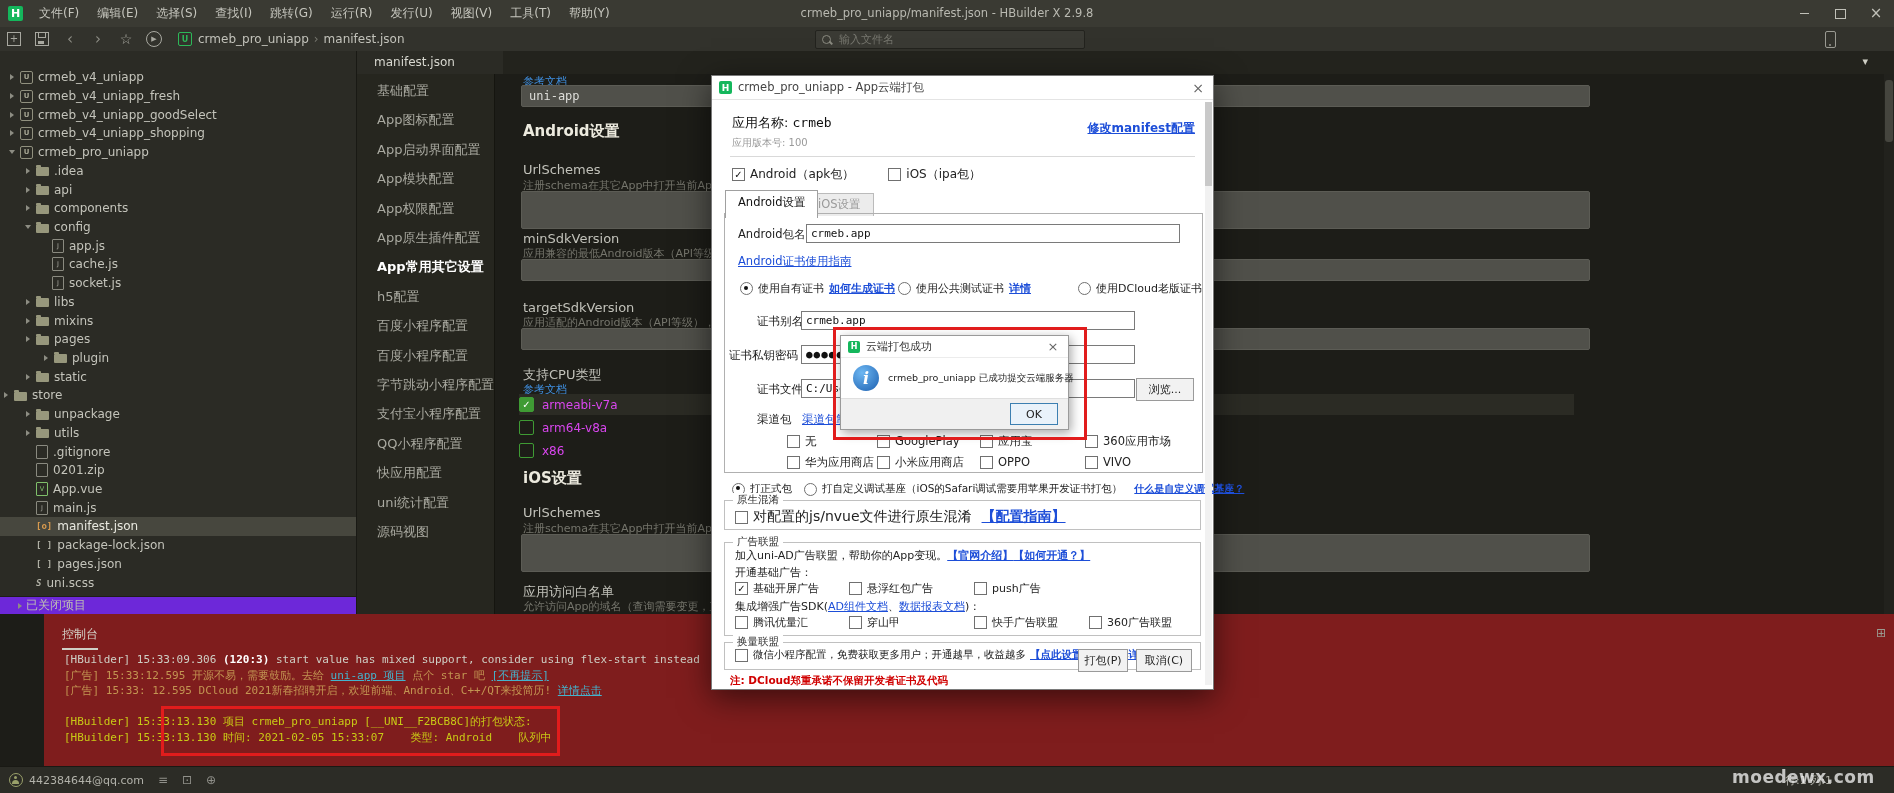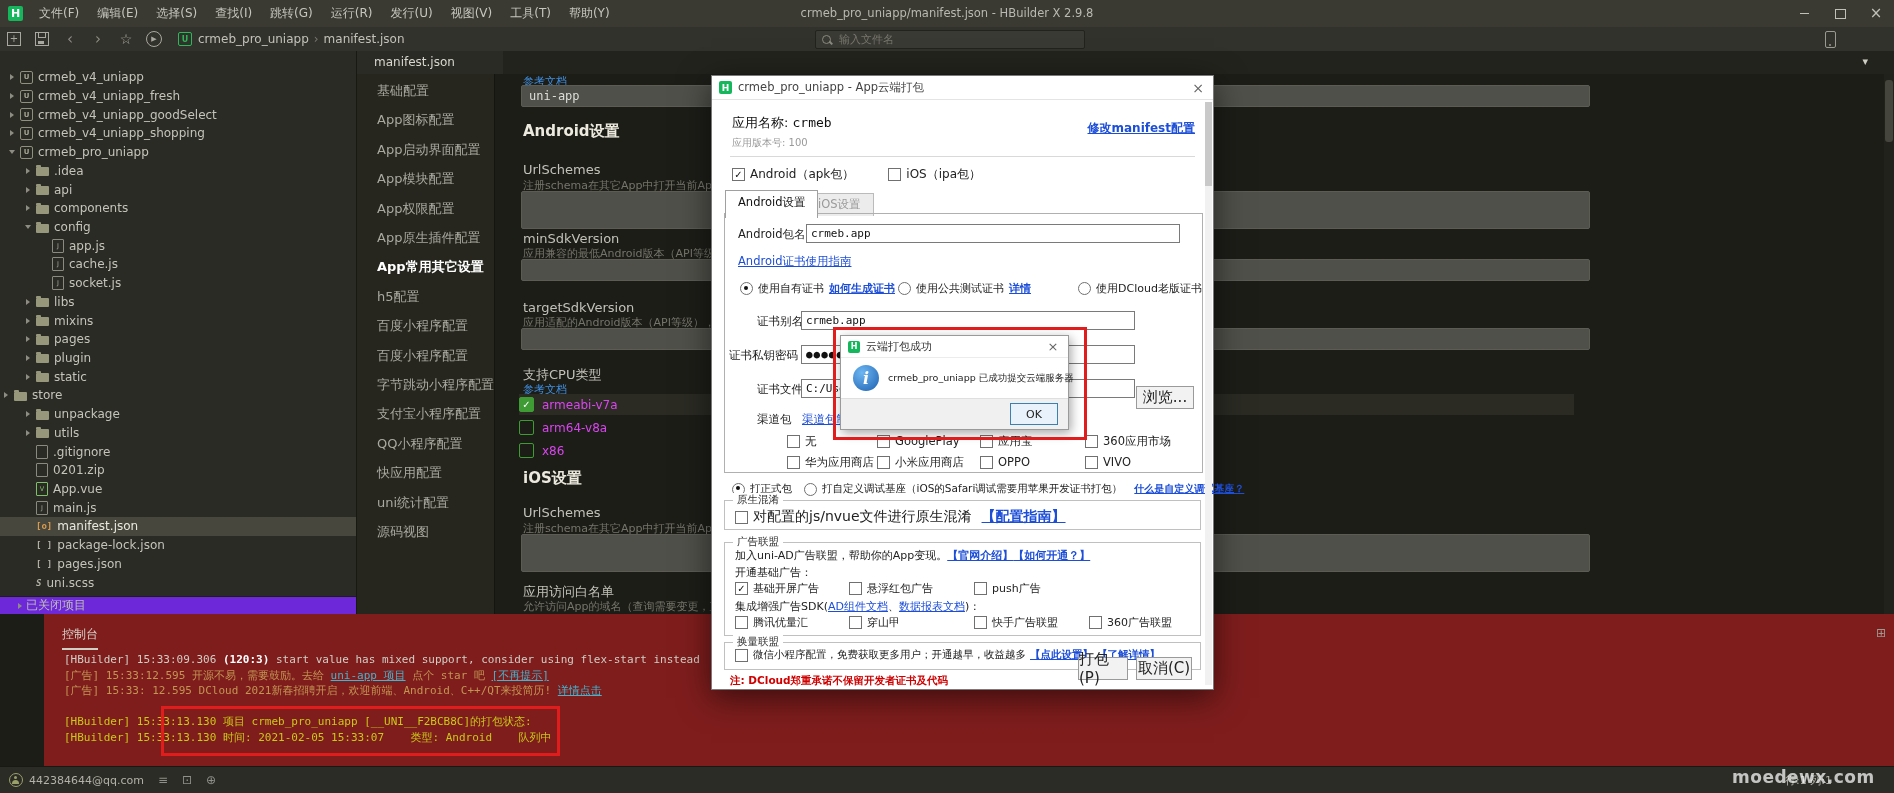--- a/index.html
+++ b/index.html
@@ -117,22 +117,22 @@
     font-family:"DejaVu Sans Mono","Liberation Mono",monospace;padding:0 4px;outline:none;}
   .d-label{position:absolute;font-size:11.5px;color:#222;white-space:nowrap;}
   .d-frame{position:absolute;left:12px;top:137px;width:477px;height:258px;border:1px solid #b0b0b0;}
   .d-tab{position:absolute;font-size:11.5px;cursor:pointer;}
   .d-tab.active{left:13px;top:114px;height:23px;background:#fff;border:1px solid #a0a0a0;border-bottom:none;z-index:2;
     padding:4px 12px 0 12px;color:#111;}
   .d-tab.inactive{left:93px;top:117px;height:19px;background:#ececec;border:1px solid #bbb;border-bottom:none;
     padding:3px 12px 0 12px;color:#999;}
   .d-fieldset{position:absolute;left:12px;border:1px solid #c0c0c0;}
   .d-legend{position:absolute;top:-8px;left:8px;background:#fff;padding:0 4px;font-size:10.5px;color:#333;}
-  .d-btn{position:absolute;height:21px;background:#f2f2f2;border:1px solid #9a9a9a;font-size:15px;color:#222;
-    display:flex;align-items:center;justify-content:center;cursor:pointer;margin-top:8px;}
+  .d-btn{position:absolute;height:21px;background:#f2f2f2;border:1px solid #9a9a9a;font-size:11px;color:#222;
+    display:flex;align-items:center;justify-content:center;cursor:pointer;}
   #dlg-scroll{position:absolute;right:1px;top:26px;bottom:4px;width:7px;background:#f1f1f1;}
   #dlg-scroll .thumb{position:absolute;left:0;right:0;top:0;height:84px;background:#c9c9c9;}
   #dlg-note{position:absolute;left:18px;top:592px;font-size:10.5px;color:#d00000;font-weight:bold;}
   
   #msgbox{position:absolute;left:840px;top:335px;width:227px;height:93px;background:#fff;border:1px solid #9a9a9a;
     z-index:30;box-shadow:2px 3px 10px rgba(0,0,0,0.35);color:#222;}
   #msg-titlebar{position:absolute;left:0;top:0;right:0;height:21px;display:flex;align-items:center;border-bottom:1px solid #ececec;}
   #msg-footer{position:absolute;left:0;right:0;top:62px;bottom:0;background:#f0f0f0;border-top:1px solid #dfdfdf;}
   .info-icon{position:absolute;left:12px;top:29px;width:26px;height:26px;border-radius:50%;
     background:radial-gradient(circle at 35% 30%, #6db7f2, #1c5fb0);color:#fff;font-family:"DejaVu Serif","Liberation Serif",serif;
@@ -332,21 +332,21 @@
         </div>
         <div class="tree-row" style="top: 278.94px; padding-left: 22px;">
           <span class="tr-arrow">
             <span class="arr-r"></span>
           </span>
           <span class="tr-icon">
             <span class="ic-folder"></span>
           </span>
           <span>pages</span>
         </div>
-        <div class="tree-row" style="top: 297.65px; padding-left: 22px;">
+        <div class="tree-row" style="top: 297.65px; padding-left: 40px;">
           <span class="tr-arrow">
             <span class="arr-r"></span>
           </span>
           <span class="tr-icon">
             <span class="ic-folder"></span>
           </span>
           <span>plugin</span>
         </div>
         <div class="tree-row" style="top: 316.36px; padding-left: 22px;">
           <span class="tr-arrow">

